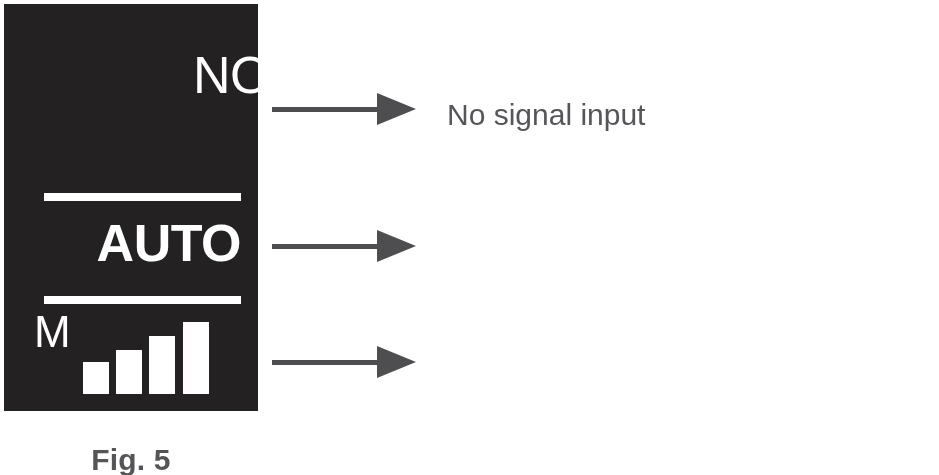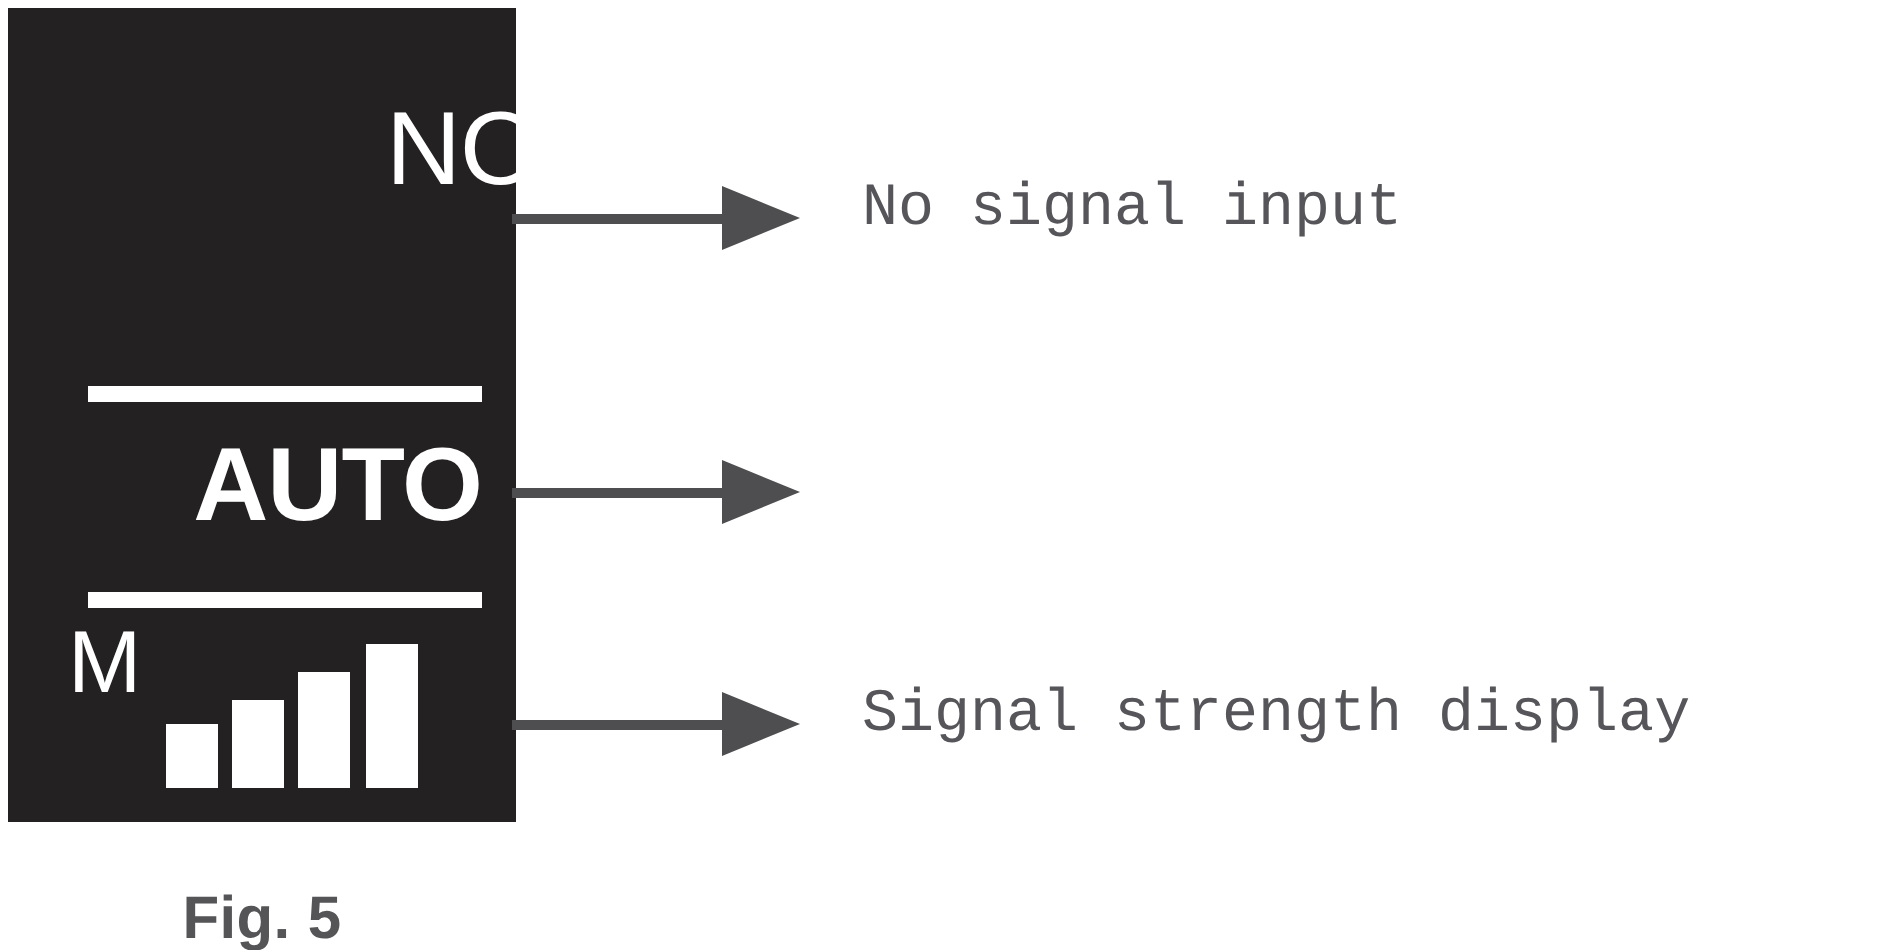--- a/index.html
+++ b/index.html
@@ -111,25 +111,24 @@
     color: #555558;
     font-size: 30px;
     font-weight: bold;
     letter-spacing: 0.2px;
     margin-top: 24px;
   }
 
   
   .callout {
     position: absolute;
-    left: 256px;
+    left: 272px;
     height: 44px;
     display: flex;
-    align-items: flex-start;
-    font-family: Liberation Mono, monospace;
+    align-items: flex-end;
   }
   .callout.c1 { top: 88px; }
   .callout.c2 { top: 225px; }
   .callout.c3 { top: 341px; }
 
   .arrow {
     position: relative;
     width: 144px;
     height: 44px;
     flex: 0 0 auto;
@@ -204,16 +203,15 @@
       <div class="shaft"></div>
       <div class="head"></div>
     </div>
   </div>
 
   <div class="callout c3">
     <div class="arrow">
       <div class="shaft"></div>
       <div class="head"></div>
     </div>
-    <div class="callout-label">Signal strength display</div>
   </div>
 
 </div>
 
 </body></html>

